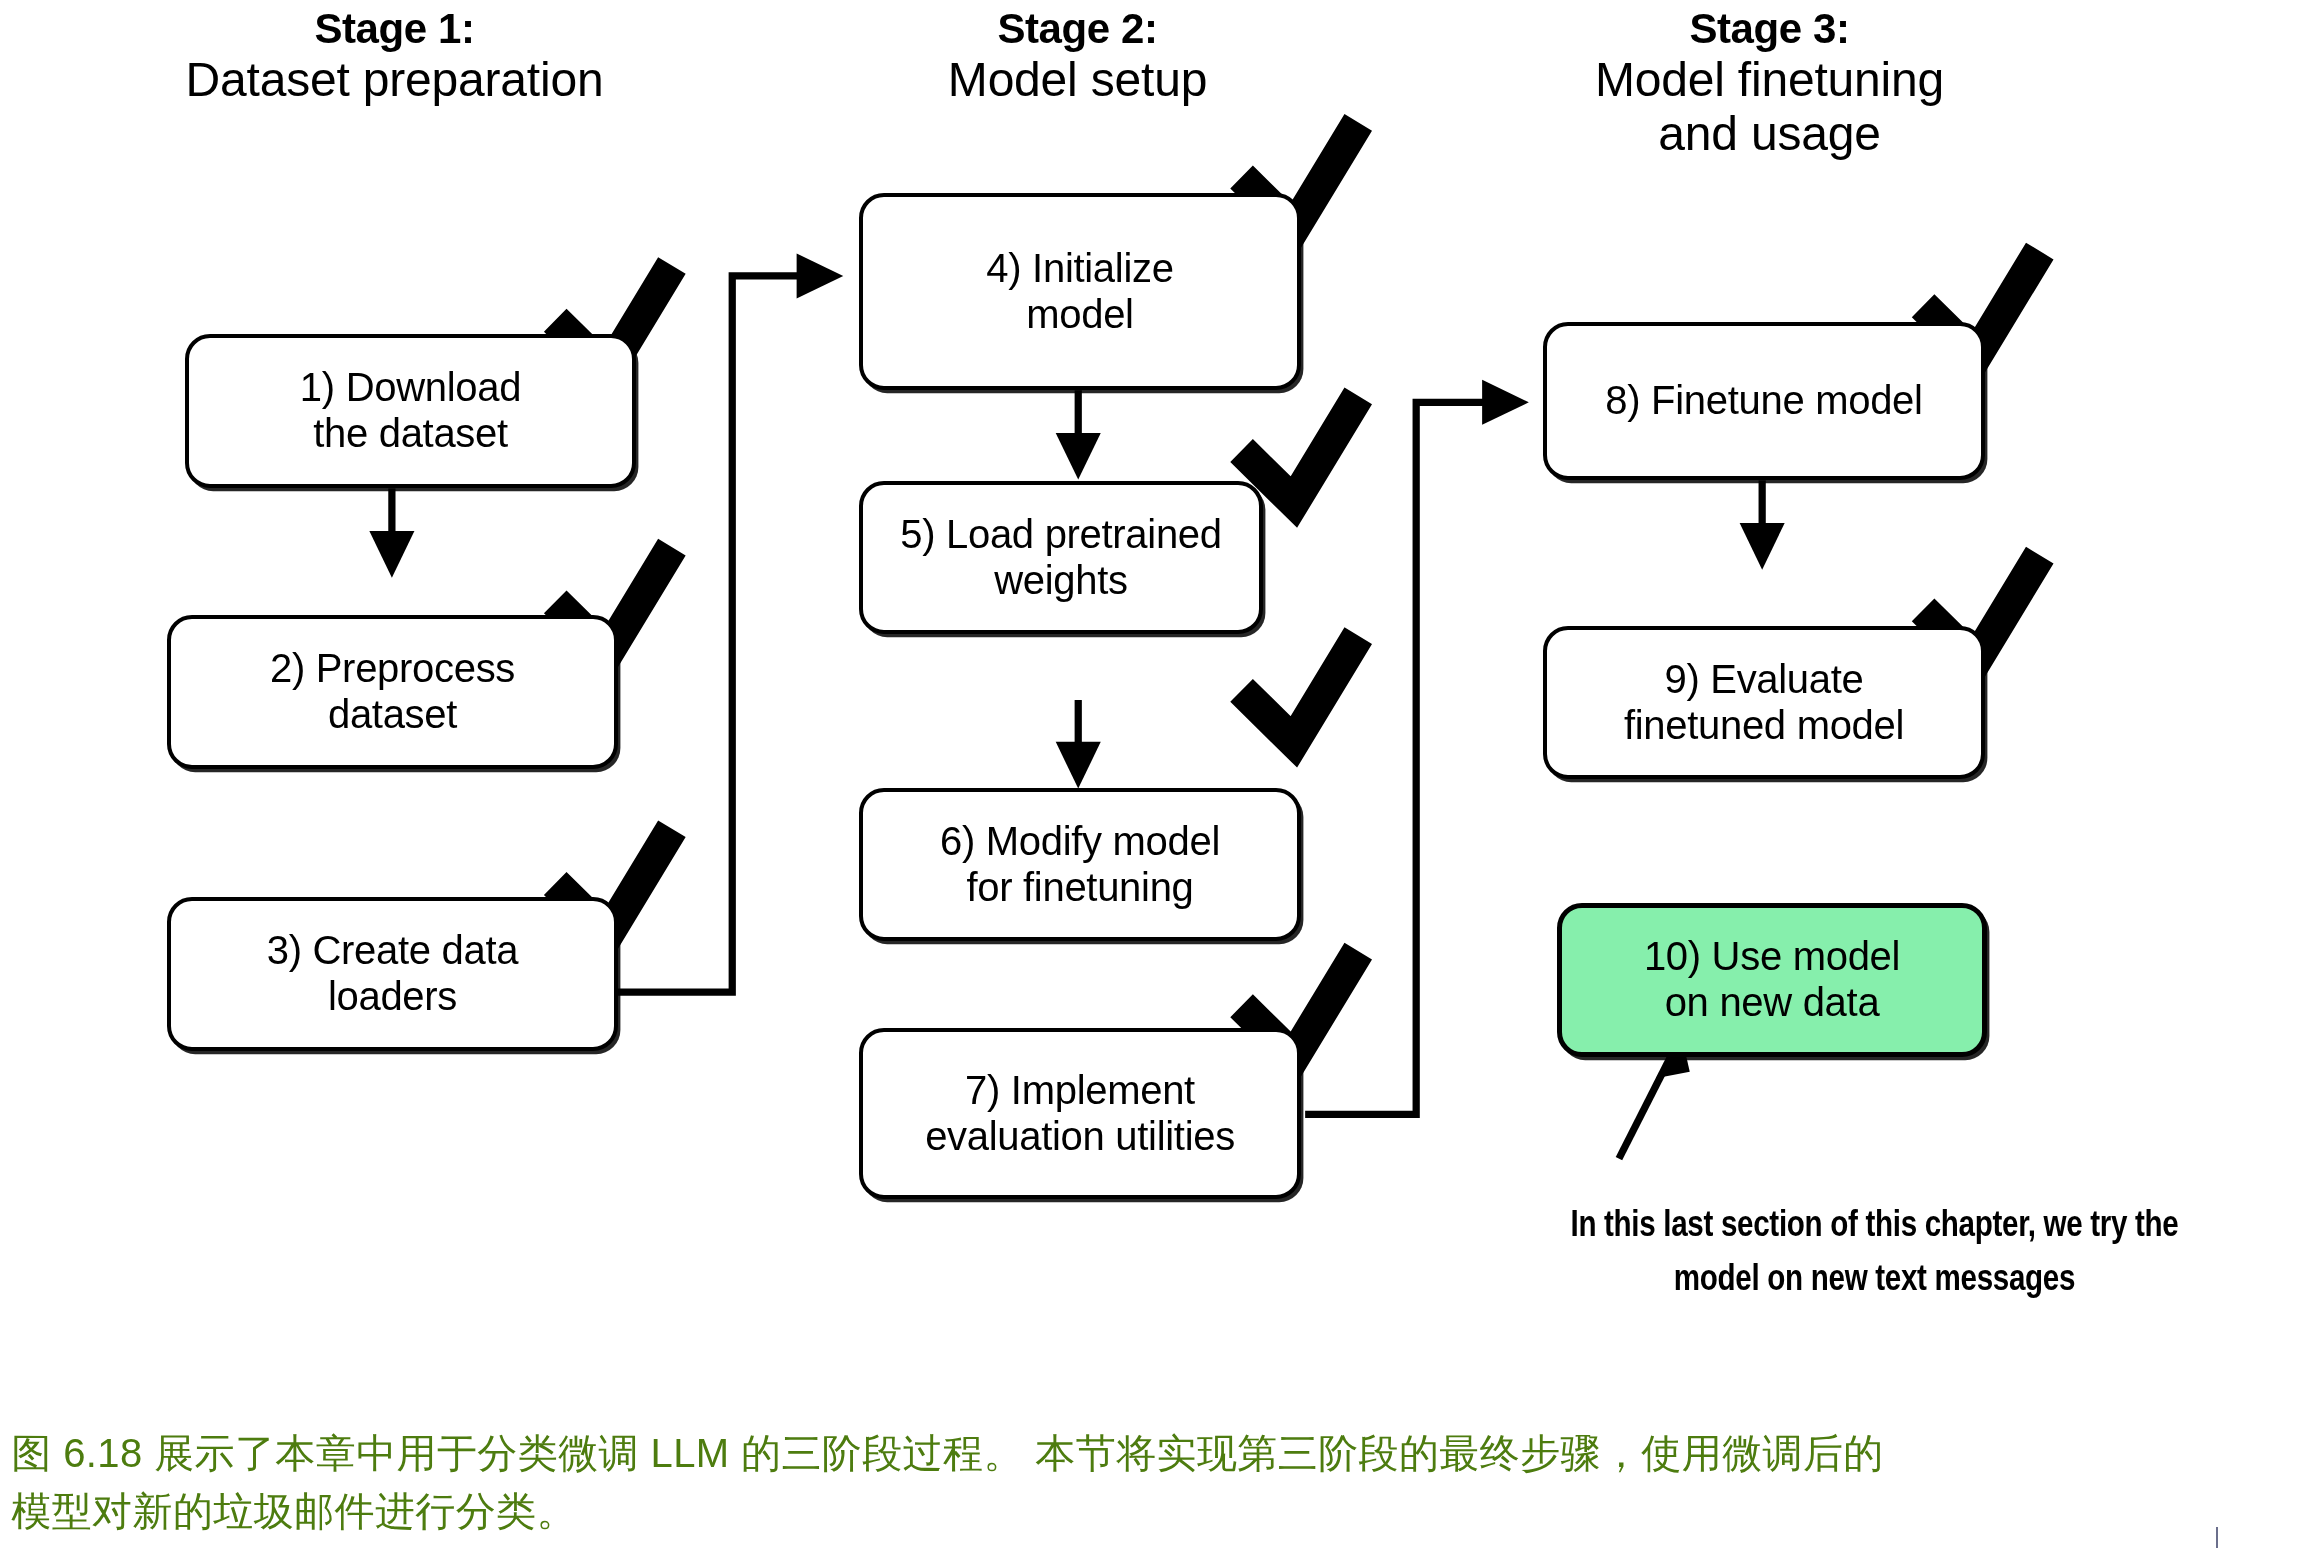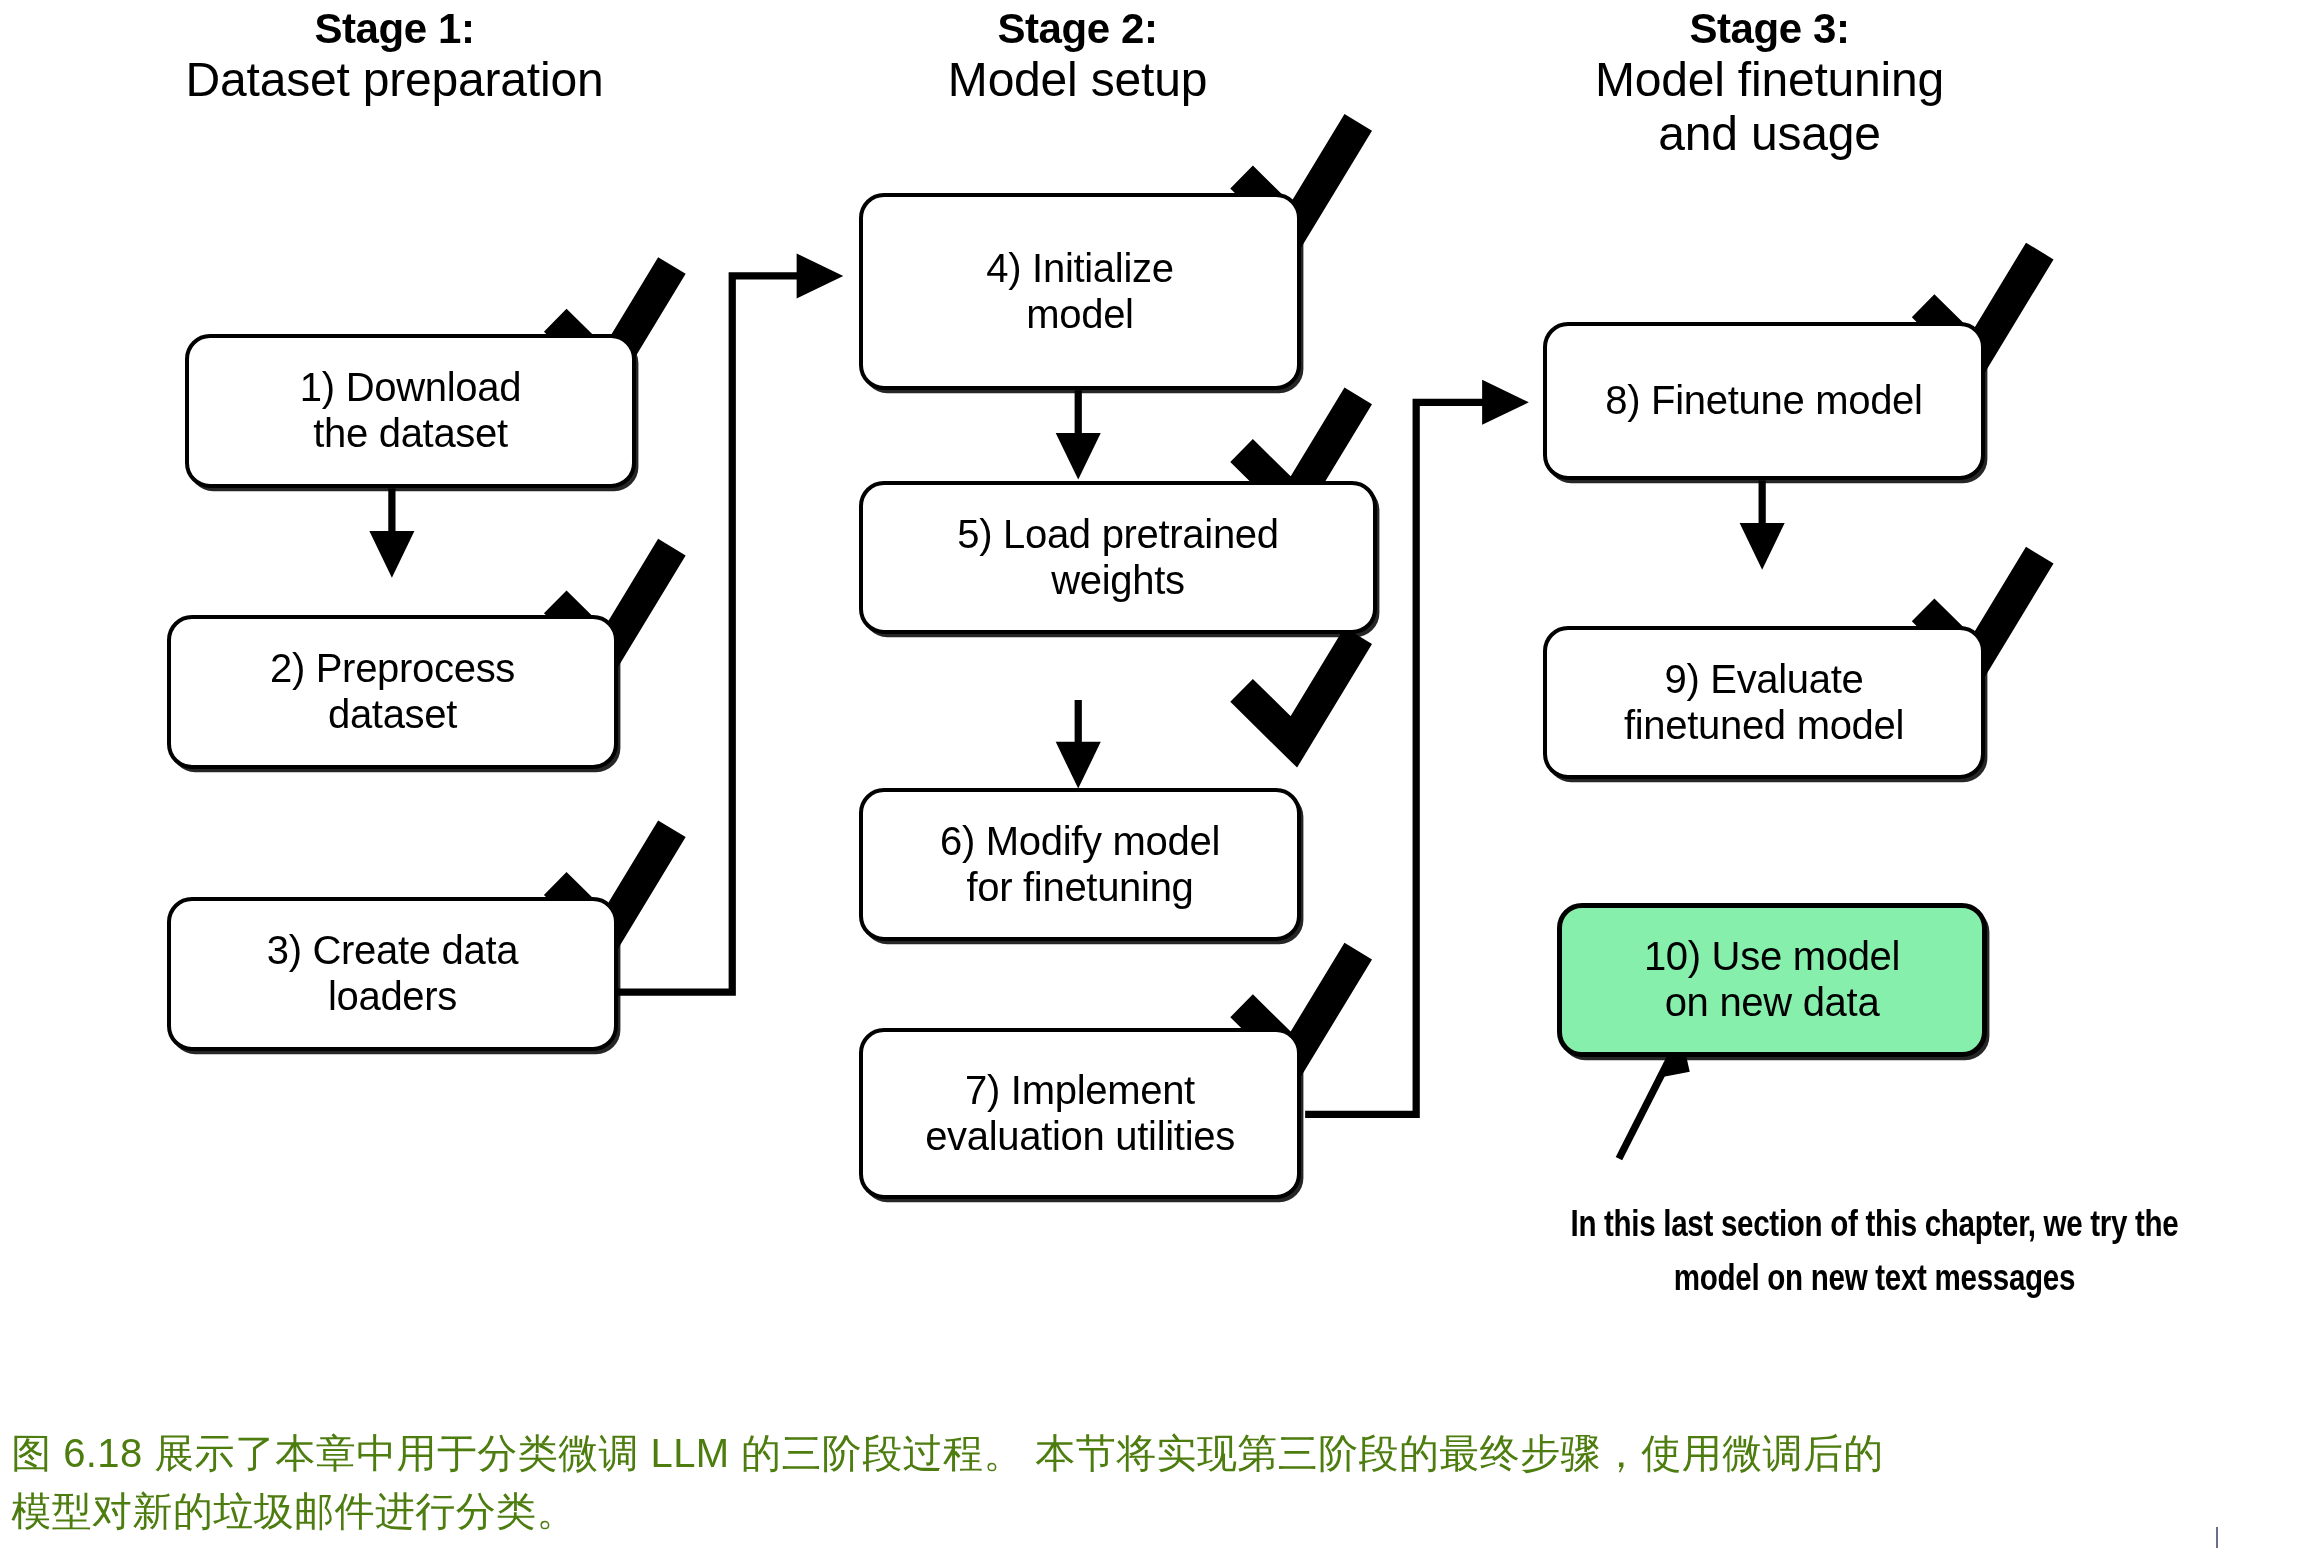--- a/index.html
+++ b/index.html
@@ -119,21 +119,21 @@
     </div>
   </div>
 
   <div class="node" style="left:859px;top:193px;width:442px;height:197px;">
     <div>
       <span>4) Initialize</span>
       <span>model</span>
     </div>
   </div>
 
-  <div class="node" style="left:859px;top:481px;width:518px;height:153px;">
+  <div class="node" style="left:859px;top:481px;width:404px;height:153px;">
     <div>
       <span>5) Load pretrained</span>
       <span>weights</span>
     </div>
   </div>
 
   <div class="node" style="left:859px;top:788px;width:442px;height:153px;">
     <div>
       <span>6) Modify model</span>
       <span>for finetuning</span>

